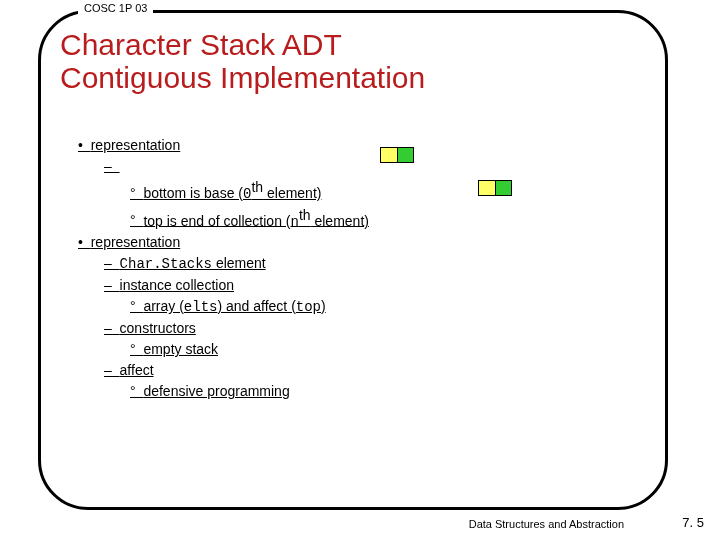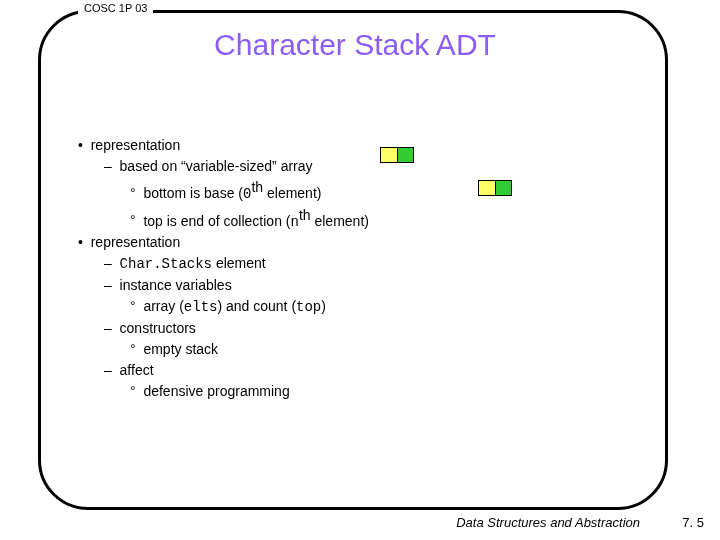--- a/index.html
+++ b/index.html
@@ -30,103 +30,104 @@
     background: #fff;
     padding: 0 6px;
     font-size: 11px;
     text-align: center;
   }
   .title {
     position: absolute;
     left: 60px;
     top: 28px;
     width: 590px;
-    text-align: center;
-    color: #8b5cf6;
+    text-align: left;
+    color: #b91c1c;
     font-family: Arial, Helvetica, sans-serif;
     font-size: 30px;
     line-height: 1.1;
   }
   .body {
     position: absolute;
     left: 78px;
     top: 135px;
     width: 560px;
     font-size: 14px;
     line-height: 1.5;
+    text-decoration: underline;
   }
   ul { margin: 0; padding: 0; list-style: none; }
   .lvl1 > li::before { content: "\2022\00a0\00a0"; }
   .lvl2 { margin-left: 26px; }
   .lvl2 > li::before { content: "\2013\00a0\00a0"; }
   .lvl3 { margin-left: 26px; }
   .lvl3 > li::before { content: "\00b0\00a0\00a0"; }
   code, .code { font-family: "Courier New", monospace; }
   sup { font-size: 14px; }
   .tbox {
     position: absolute;
     border: 1.5px solid #000;
     box-sizing: border-box;
   }
   .tbox .left { position:absolute; left:0; top:0; bottom:0; width:50%; background:#ffff66; }
   .tbox .right { position:absolute; right:0; top:0; bottom:0; width:50%; background:#33cc33; }
   .tbox .mid { position:absolute; left:50%; top:0; bottom:0; width:0; border-left:1.5px solid #000; }
   .footer {
     position: absolute;
-    right: 80px;
+    right: 96px;
     bottom: 10px;
-    font-size: 13px;
-    font-style: italic;
+    font-size: 11px;
   }
   .pagenum {
     position: absolute;
     right: 16px;
     bottom: 10px;
     font-size: 13px;
   }
 </style>
 </head>
 <body>
 
 <div class="frame"></div>
 <div class="course-label">COSC 1P 03</div>
 
 <div class="title">
   <span>Character Stack ADT</span><br>
+  <span>Contiguous Implementation</span>
 </div>
 
 <div class="tbox" style="left:380px; top:147px; width:34px; height:16px;">
   <div class="left"></div>
     <div class="right"></div>
     <div class="mid"></div>
 </div>
 <div class="tbox" style="left:478px; top:180px; width:34px; height:16px;">
   <div class="left"></div>
     <div class="right"></div>
     <div class="mid"></div>
 </div>
 
 <div class="body">
   <ul class="lvl1">
     <li><span>representation</span>
       <ul class="lvl2">
-        <li><span>based on “variable-sized” array</span>
+        <li>
           <ul class="lvl3">
             <li><span>bottom is base (</span><span class="code">0</span><sup>th</sup><span> element)</span></li>
             <li><span>top is end of collection (</span><span class="code">n</span><sup>th</sup><span> element)</span></li>
           </ul>
         </li>
       </ul>
     </li>
     <li><span>representation</span>
       <ul class="lvl2">
         <li><span class="code">Char.Stacks</span><span> element</span></li>
-        <li><span>instance variables</span>
+        <li><span>instance collection</span>
           <ul class="lvl3">
-            <li><span>array (</span><span class="code">elts</span><span>) and count (</span><span class="code">top</span><span>)</span></li>
+            <li><span>array (</span><span class="code">elts</span><span>) and affect (</span><span class="code">top</span><span>)</span></li>
           </ul>
         </li>
         <li><span>constructors</span>
           <ul class="lvl3">
             <li><span>empty stack</span></li>
           </ul>
         </li>
         <li><span>affect</span>
           <ul class="lvl3">
             <li><span>defensive programming</span></li>

